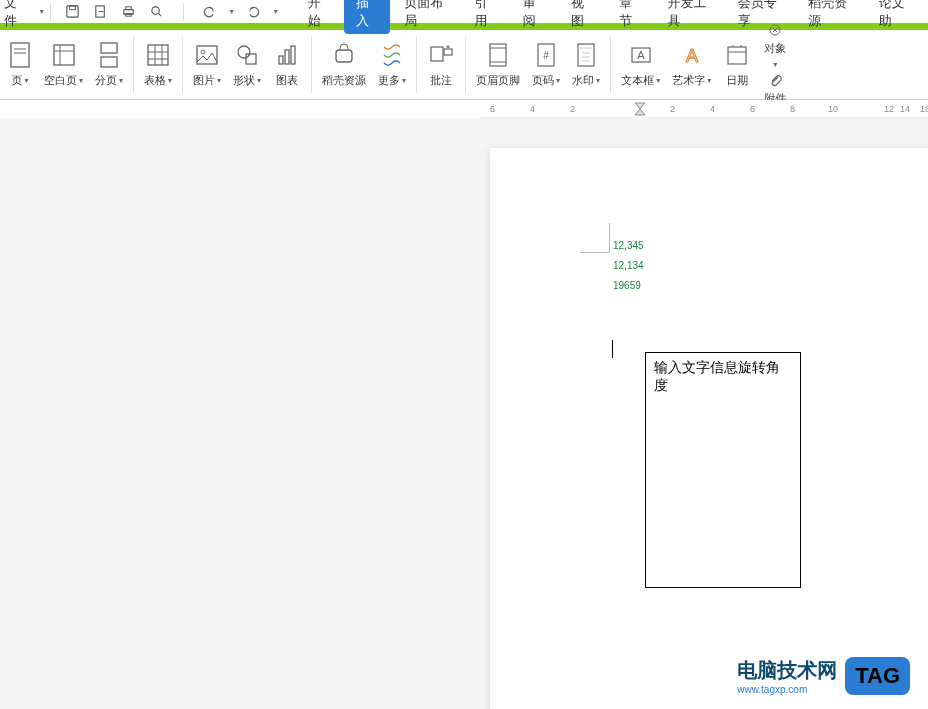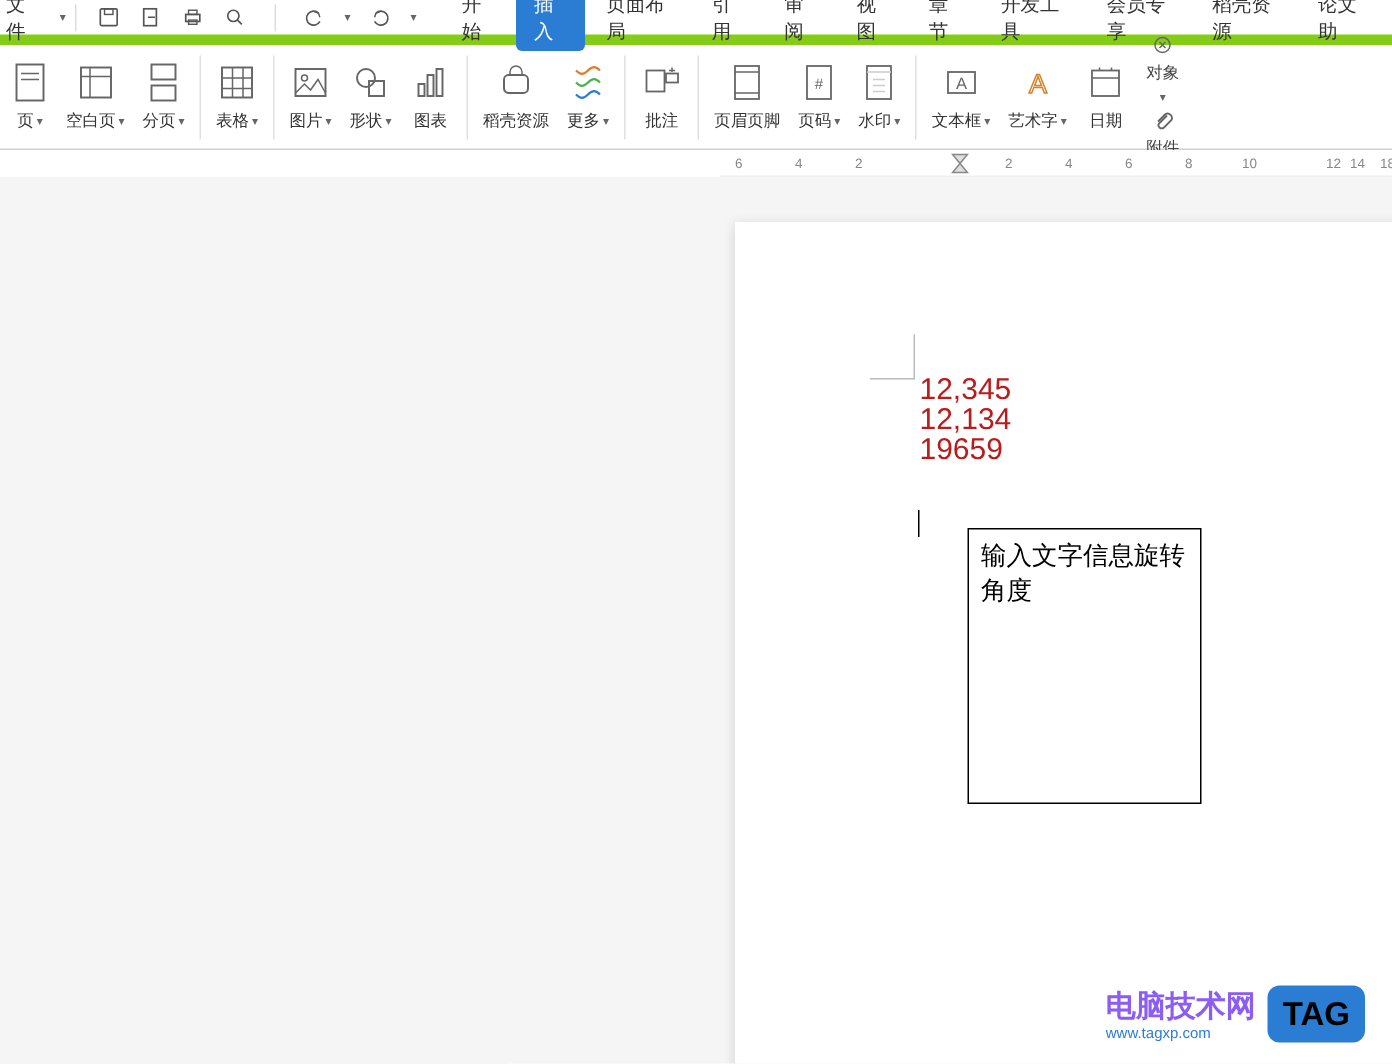--- a/index.html
+++ b/index.html
@@ -24,27 +24,27 @@
 .ribbon-right { display: flex; flex-direction: column; gap: 4px; margin-left: 4px; font-size: 11px; color: #444; }
 .ribbon-right-item { display: flex; align-items: center; gap: 4px; cursor: pointer; padding: 0 3px; flex-direction: column; }
 
 .ruler { height: 18px; background: #fff; position: relative; border-bottom: 1px solid #eee; font-size: 9px; color: #888; margin-left: 480px; display: flex; align-items: center; }
 .ruler-tick { position: absolute; }
 .ruler-marker { position: absolute; left: 154px; top: 2px; }
 
 .workspace { position: absolute; top: 118px; left: 0; right: 0; bottom: 0; background: #f5f5f5; }
 .page { position: absolute; left: 490px; top: 30px; width: 500px; height: 600px; background: #fff; box-shadow: 0 2px 8px rgba(0,0,0,0.15); }
 .margin-mark { position: absolute; left: 90px; top: 75px; width: 30px; height: 30px; border-right: 1px solid #bbb; border-bottom: 1px solid #bbb; }
-.doc-content { position: absolute; left: 123px; top: 102px; font-family: "Times New Roman", serif; font-size: 20px; line-height: 20px; color: #b91c1c; }
+.doc-content { position: absolute; left: 123px; top: 88px; font-family: "Times New Roman", serif; font-size: 10px; line-height: 20px; color: #15803d; }
 .text-cursor { position: absolute; left: 122px; top: 192px; width: 1px; height: 18px; background: #000; }
-.textbox { position: absolute; left: 155px; top: 204px; width: 156px; height: 184px; border: 1px solid #000; padding: 6px 8px; font-size: 17px; color: #000; }
+.textbox { position: absolute; left: 155px; top: 204px; width: 156px; height: 236px; border: 1px solid #000; padding: 6px 8px; font-size: 14px; color: #000; }
 
 .watermark { position: absolute; bottom: 14px; right: 18px; display: flex; align-items: center; gap: 8px; }
 .wm-text { text-align: left; }
-.wm-line1 { color: #8b5cf6; font-weight: bold; font-size: 20px; }
+.wm-line1 { color: #0c4a6e; font-weight: bold; font-size: 20px; }
 .wm-line2 { color: #2b7cd3; font-size: 10px; }
 .wm-tag { background: #2b7cd3; color: #000000; font-weight: bold; font-size: 22px; padding: 6px 10px; border-radius: 8px; }
 
 svg { display: block; }
 </style>
 </head>
 <body>
 
 <div class="topbar">
   <span class="tab" style="padding-left:0;">文件</span>

